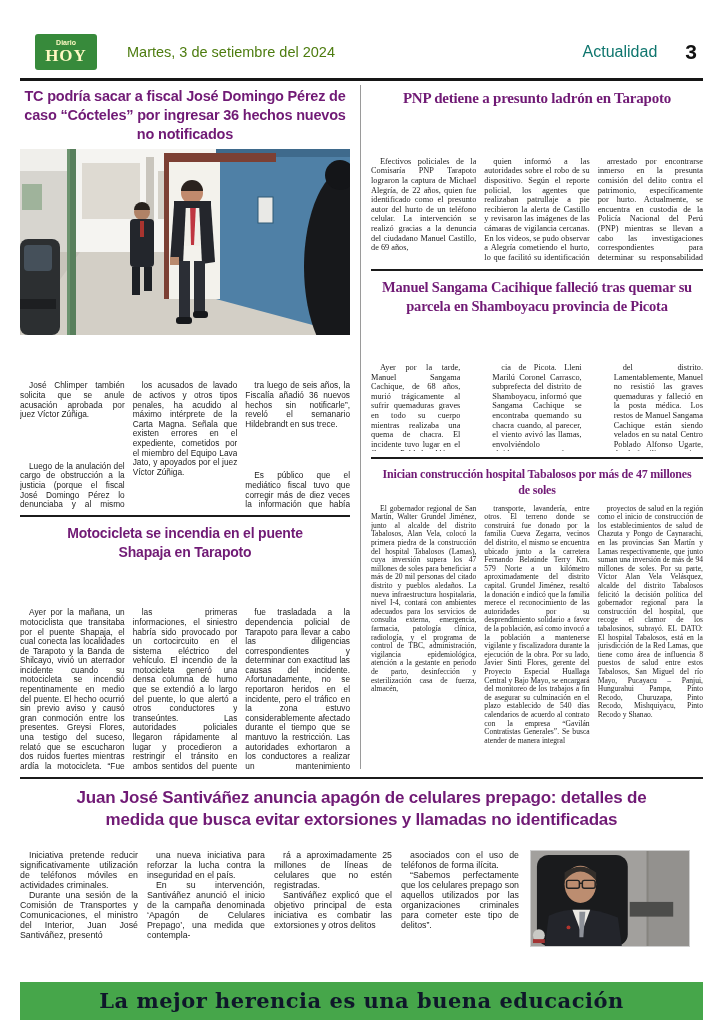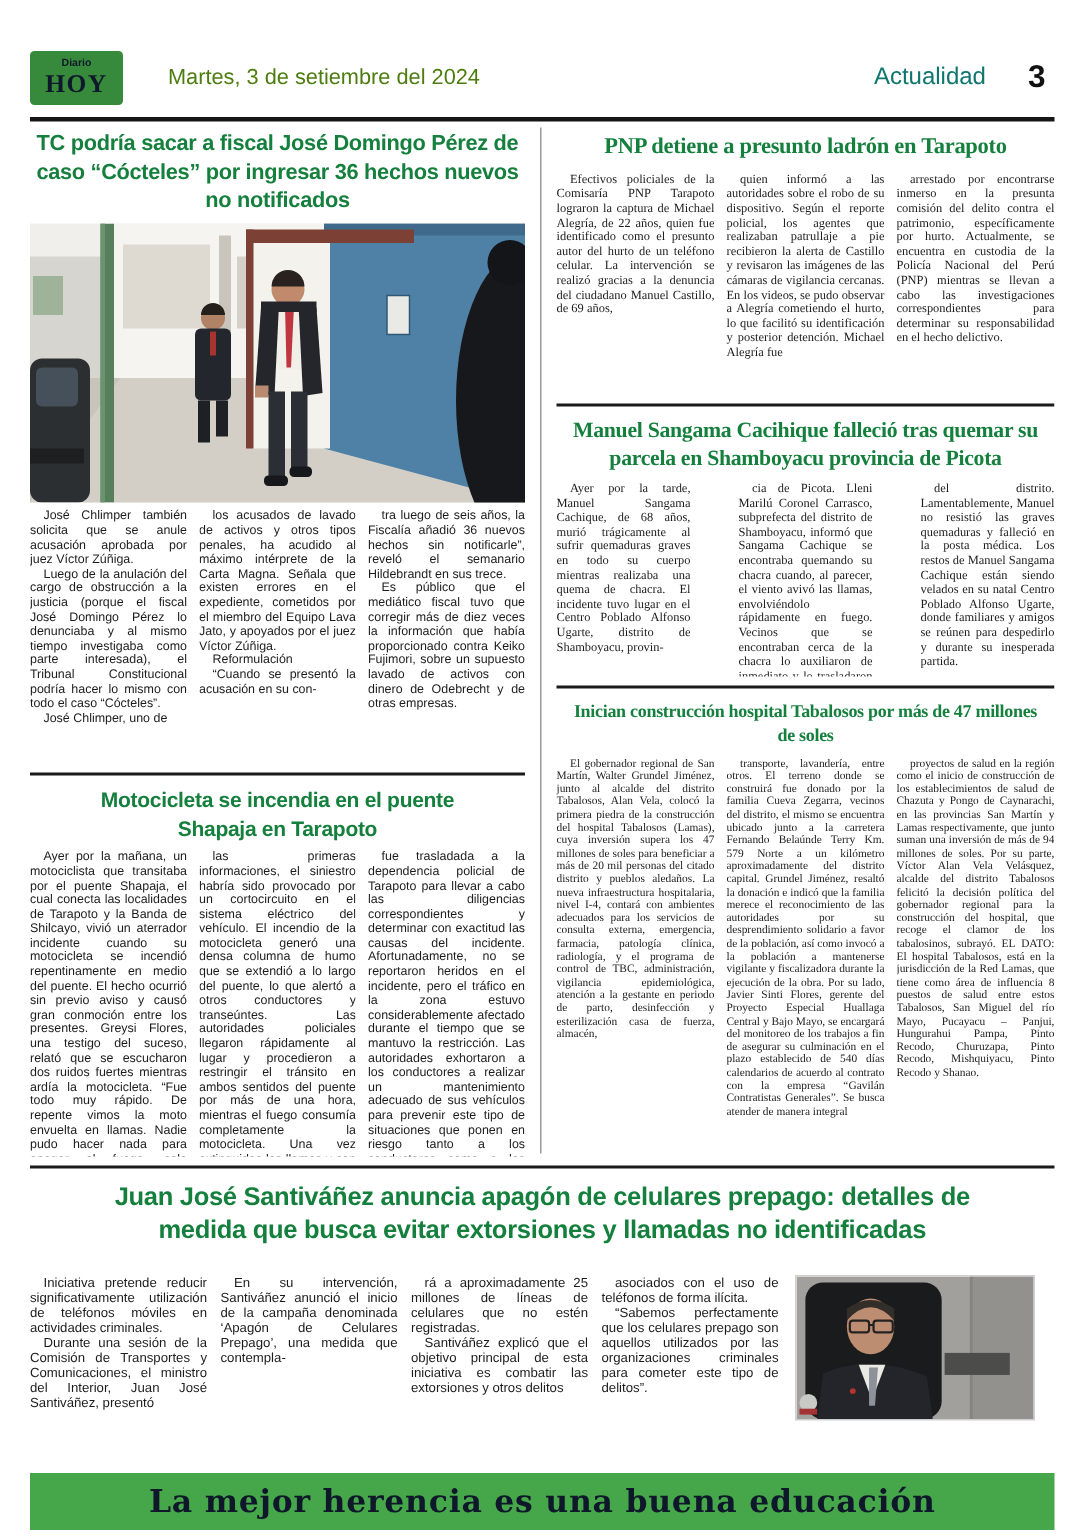--- a/index.html
+++ b/index.html
@@ -9,55 +9,55 @@
     font-family:"Liberation Sans", sans-serif;
     color:#1c1c1c;
   }
   .page { width:723px; height:1024px; padding:30px 20px 0 20px; position:relative; background:#fff; }
 
   
   .hdr { display:flex; align-items:center; height:44px; }
   .logo {
     width:62px; height:36px; background:var(--brand-green,#378a3b);
     border-radius:3px; display:flex; flex-direction:column;
-    align-items:center; justify-content:center; color:#0f172a;
+    align-items:center; justify-content:center; color:#fef9c3;margin-left:15px;
   }
   .logo .lt { font-size:7px; font-weight:bold; line-height:8px; }
   .logo .lm { font-family:"Liberation Serif", serif; font-weight:bold; font-size:17px; line-height:18px; letter-spacing:1px; }
   .hdr .date { margin-left:30px; font-size:14.5px; color:#4d7c0f; }
   .hdr .sp { flex:1; }
   .hdr .section { font-weight:normal; font-size:16px; color:#0f766e; }
   .hdr .pnum { font-weight:bold; font-size:21px; margin-left:28px; margin-right:6px; color:#111; }
 
   .rule { height:3px; background:#161616; margin-top:4px; }
   .divider { height:2px; background:#1b1b1b; }
   .divider.full { margin-top:6px; }
 
   
   .main { display:flex; height:690px; overflow:hidden; }
   .half-l { width:330px; }
   .vline { width:1px; background:#9a9a9a; margin:4px 10px 2px 10px; }
   .half-r { flex:1;font-family:Liberation Serif, serif; }
 
   h2.atitle {
-    font-weight:bold; text-align:center; color:#15803d;
+    font-weight:bold; text-align:center; color:#701a75;
     letter-spacing:-0.2px; line-height:1.32;
   }
   .t-tc   { font-size:14.5px; margin:6px 2px 5px; }
   .t-pnp  { font-size:15px;   margin:8px 2px 6px; }
   .t-san  { font-size:14.5px; margin:7px 2px 5px; }
   .t-hos  { font-size:12px; margin:8px 6px 6px; line-height:1.38; }
   .t-mot  { font-size:14px;   margin:7px 30px 5px; }
   .t-bot  { font-size:17px;   margin:8px 30px 6px; line-height:1.3; }
 
   .cols { display:flex; gap:8px; overflow:hidden; }
   .col  { flex:1; overflow:hidden; }
   .col p { text-align:justify; text-indent:9px; word-break:break-word; }
 
-  .body-sm .col p { font-size:8.3px; line-height:9.6px; }
+  .body-sm .col p { font-size:8.3px; line-height:9.6px;margin-top:42px; }
   .body-xs .col p { font-size:7.6px; line-height:8.6px; }
   .body-md .col p { font-size:8.8px; line-height:10px; }
 
   .h-tcbody { height:170px; }
   .h-pnp    { height:148px; }
   .h-san    { height:130px;gap:32px; }
   .h-hos    { height:268px; }
   .h-mot    { height:222px; }
 
   .photo-top { width:330px; height:186px; display:block; }
@@ -234,20 +234,21 @@
   <div class="divider full"></div>
 
   <article>
     <h2 class="atitle t-bot">Juan José Santiváñez anuncia apagón de celulares prepago: detalles de medida que busca evitar extorsiones y llamadas no identificadas</h2>
     <div class="bottom-body body-md">
       <div class="col">
           <p>Iniciativa pretende reducir significativamente utilización de teléfonos móviles en actividades criminales.</p>
           <p>Durante una sesión de la Comisión de Transportes y Comunicaciones, el ministro del Interior, Juan José Santiváñez, presentó</p>
         </div>
       <div class="col">
+          <p>una nueva iniciativa para reforzar la lucha contra la inseguridad en el país.</p>
           <p>En su intervención, Santiváñez anunció el inicio de la campaña denominada ‘Apagón de Celulares Prepago’, una medida que contempla-</p>
         </div>
       <div class="col">
           <p>rá a aproximadamente 25 millones de líneas de celulares que no estén registradas.</p>
           <p>Santiváñez explicó que el objetivo principal de esta iniciativa es combatir las extorsiones y otros delitos</p>
         </div>
       <div class="col">
           <p>asociados con el uso de teléfonos de forma ilícita.</p>
           <p>“Sabemos perfectamente que los celulares prepago son aquellos utilizados por las organizaciones criminales para cometer este tipo de delitos”.</p>
         </div>

